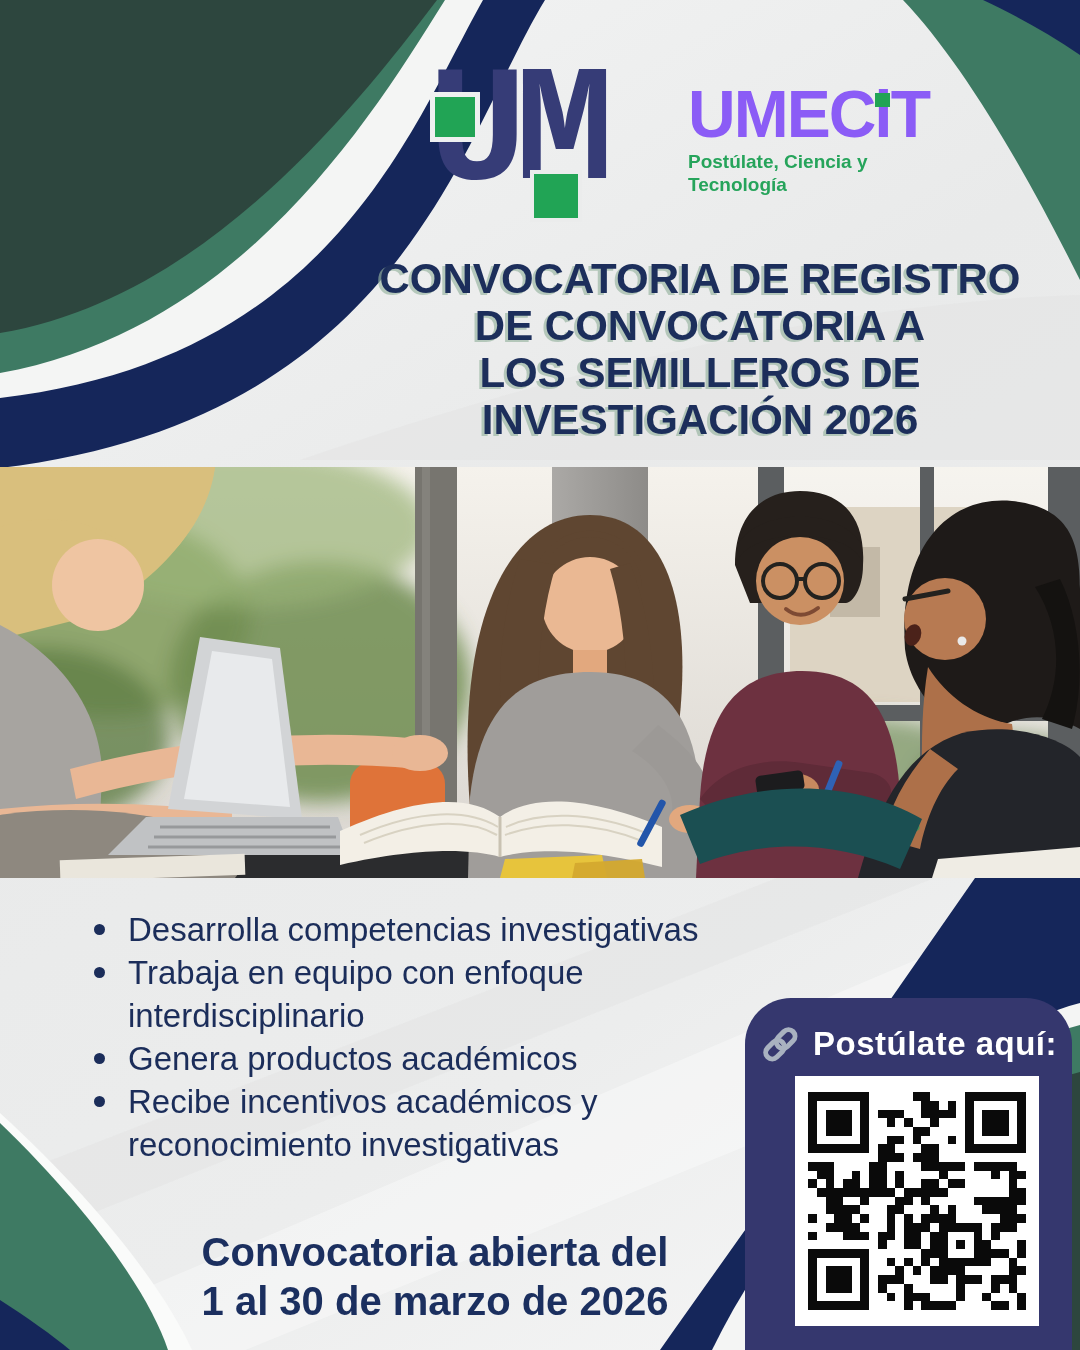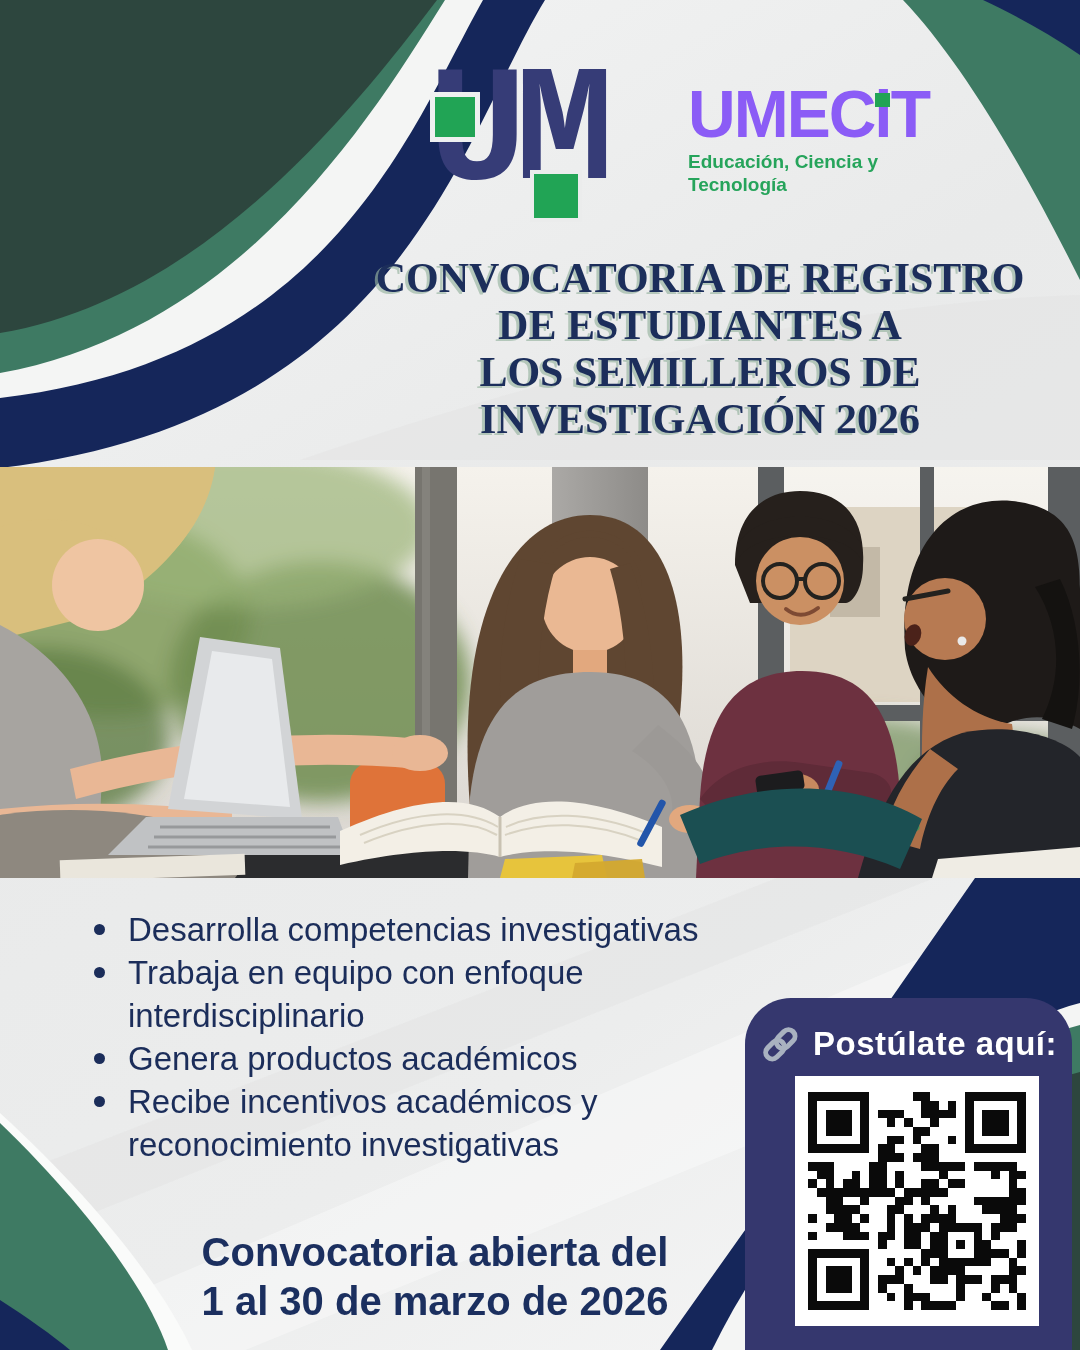--- a/index.html
+++ b/index.html
@@ -20,21 +20,21 @@
   .sq2{width:44px;height:44px;top:112px;left:102px;border:4px solid #ebecec;box-sizing:content-box;}
   .brand-text{padding-top:26px;margin-left:2px;}
   .brand-name{font-weight:700;font-size:66px;line-height:60px;letter-spacing:-2px;color:#8b5cf6;white-space:nowrap;}
   .brand-name .i-wrap{position:relative;display:inline-block;}
   .brand-name .i-dot{position:absolute;top:9px;left:1px;width:15px;height:14px;background:#21a455;}
   .tagline{margin-top:6px;font-weight:700;font-size:19px;line-height:23px;color:#26a45b;}
 
   
   .title{top:255px;left:320px;width:760px;text-align:center;
          font-weight:700;font-size:42px;line-height:47px;color:#1c2e5b;
-         text-shadow:-3px 2px 0 rgba(150,180,160,.65);font-family:Liberation Serif, serif;}
+         text-shadow:-3px 2px 0 rgba(150,180,160,.65);}
 
   
   .photo{top:467px;left:0;width:1080px;height:411px;overflow:hidden;background:#ddd9d3;}
 
   
   .benefits{top:908px;left:86px;width:660px;list-style:none;margin:0;padding:0;
             font-size:33px;line-height:43px;color:#1b2d5a;}
   .benefits li{position:relative;padding-left:42px;}
   .benefits li::before{content:"";position:absolute;left:8px;top:16px;width:11px;height:11px;
                        border-radius:50%;background:#1b2d5a;}
@@ -83,28 +83,28 @@
 
 <div class="abs logo-row z3">
   <div class="monogram">
     <span class="um">UM</span>
     <span class="sq sq1"></span>
     <span class="sq sq2"></span>
   </div>
   <div class="brand-text">
     <div class="brand-name"><span>UMEC</span><span class="i-wrap"><span>i</span><span class="i-dot"></span></span><span>T</span></div>
     <div class="tagline">
-      <div>Educación, Ciencia y Tecnología</div>
+      <div>Postúlate, Ciencia y Tecnología</div>
     </div>
   </div>
 </div>
 
 <div class="abs title z3">
   <div>CONVOCATORIA DE REGISTRO</div>
-  <div>DE ESTUDIANTES A</div>
+  <div>DE CONVOCATORIA A</div>
   <div>LOS SEMILLEROS DE</div>
   <div>INVESTIGACIÓN 2026</div>
 </div>
 
 <div class="abs photo z2">
 <svg width="1080" height="411" viewBox="0 0 1080 411" preserveAspectRatio="none">
   <defs>
     <linearGradient id="bgG" x1="0" y1="0" x2="0" y2="1">
       <stop offset="0" stop-color="#f5f2ec"></stop>
           <stop offset="1" stop-color="#d9d5cf"></stop>

